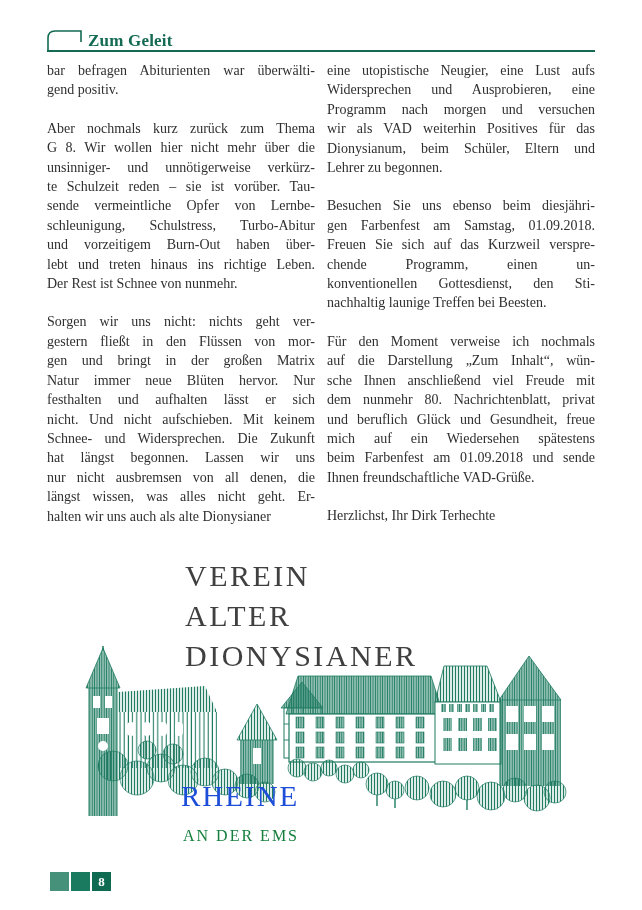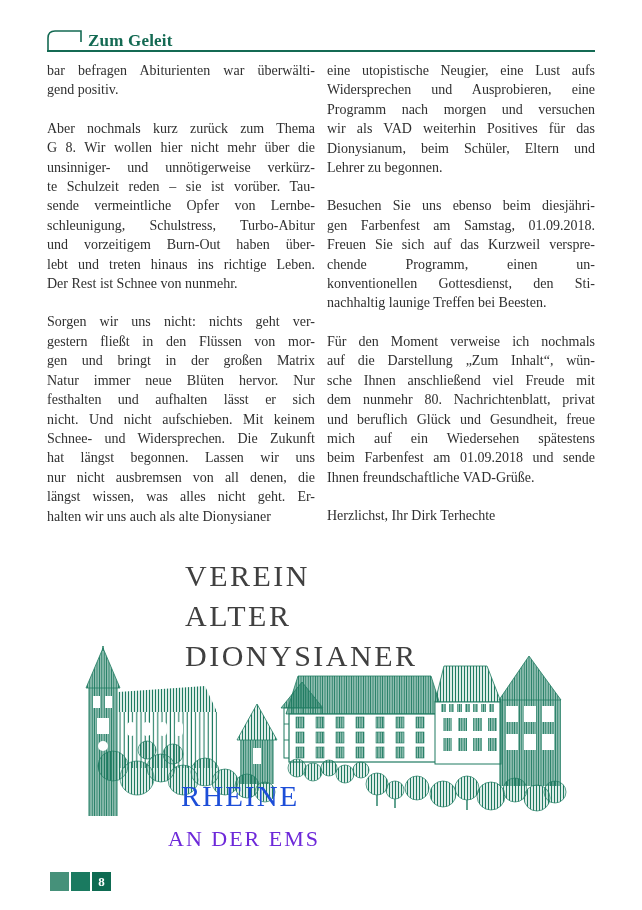--- a/index.html
+++ b/index.html
@@ -39,22 +39,22 @@
     font-size: 30px; line-height: 40px; letter-spacing: 2.5px;
     color: #404040;
     margin-top: 8px;
   }
   .illustration { position: absolute; left: 55px; top: 646px; }
   .logo-city {
     position: absolute; left: 181px; top: 782px;
     font-size: 29px; letter-spacing: 2px; color: #1d4ed8; line-height: 1;
   }
   .logo-sub {
-    position: absolute; left: 168px; top: 828px;
-    font-size: 22px; letter-spacing: 2px; color: #6d28d9; line-height: 1;
+    position: absolute; left: 183px; top: 828px;
+    font-size: 16px; letter-spacing: 2px; color: #15803d; line-height: 1;
   }
   
   .footer { position: absolute; left: 50px; top: 872px; display: flex; gap: 2px; }
   .sq { width: 19px; height: 19px; }
   .sq1 { background: #46917a; }
   .sq2 { background: #1a7a60; }
   .sq3 { background: #0e6b52; color: #ffffff; font-size: 13px; font-weight: bold;
          display: flex; align-items: center; justify-content: center; }
 </style>
 </head>

